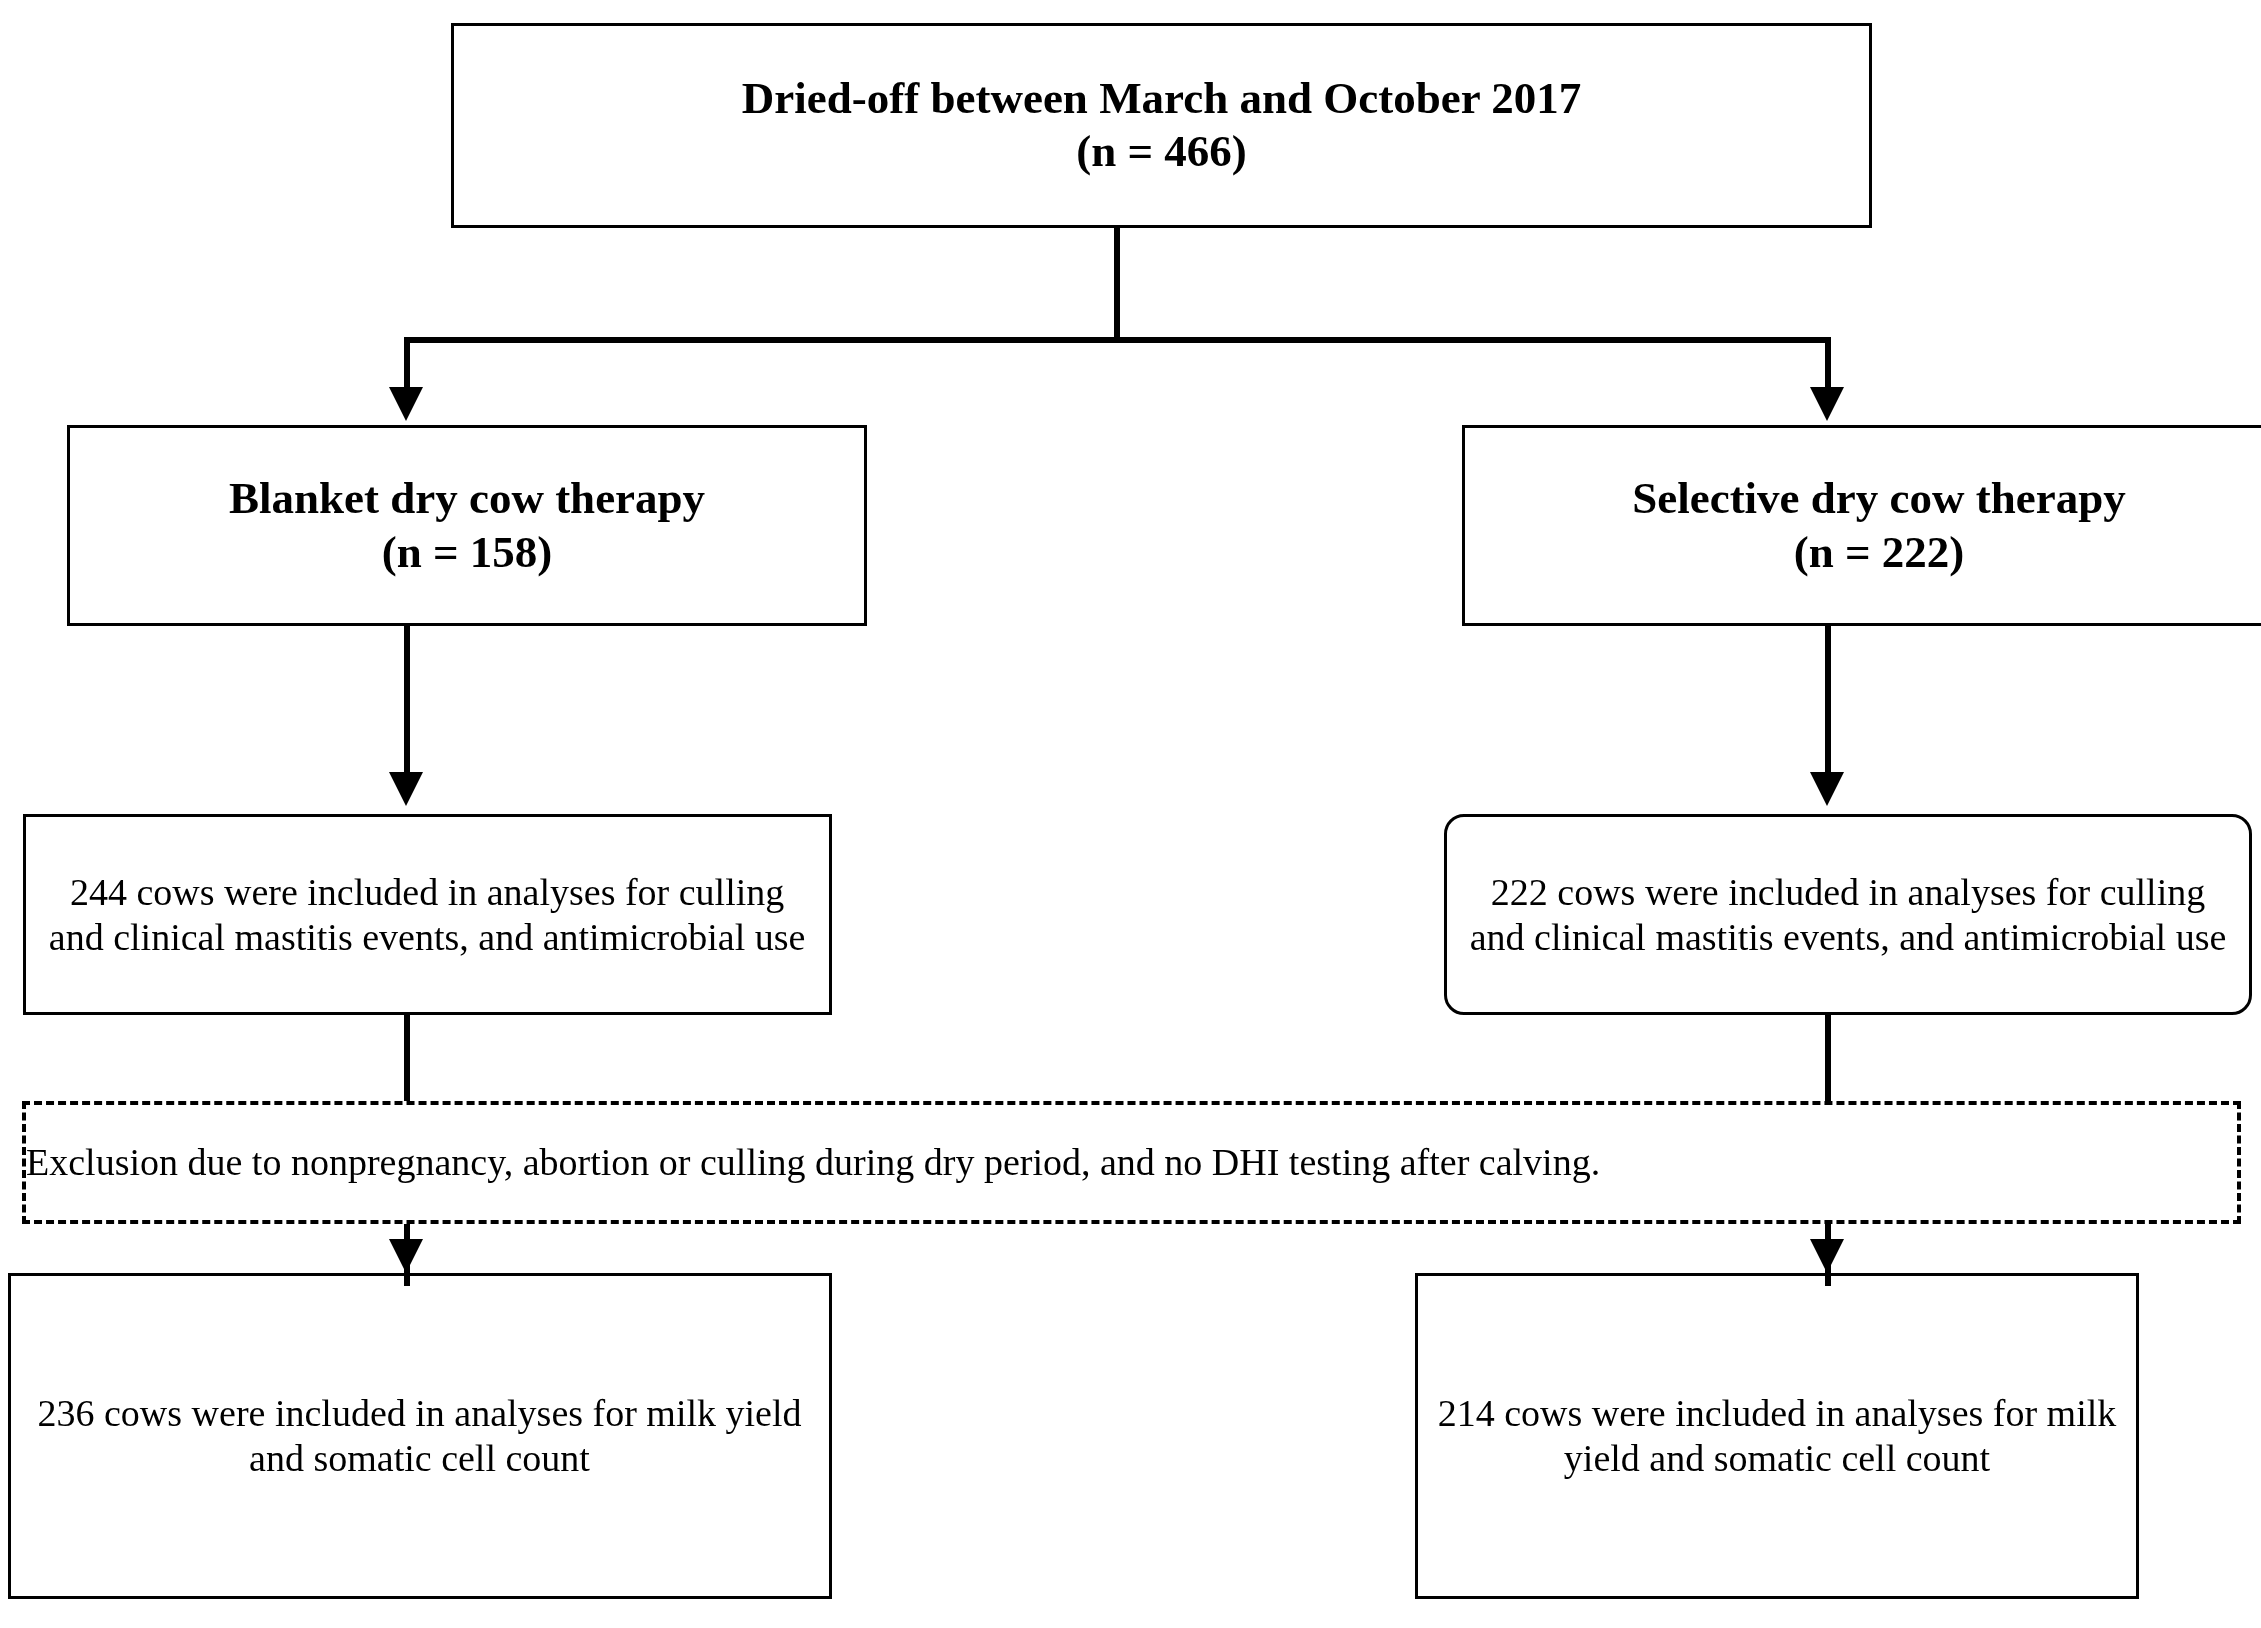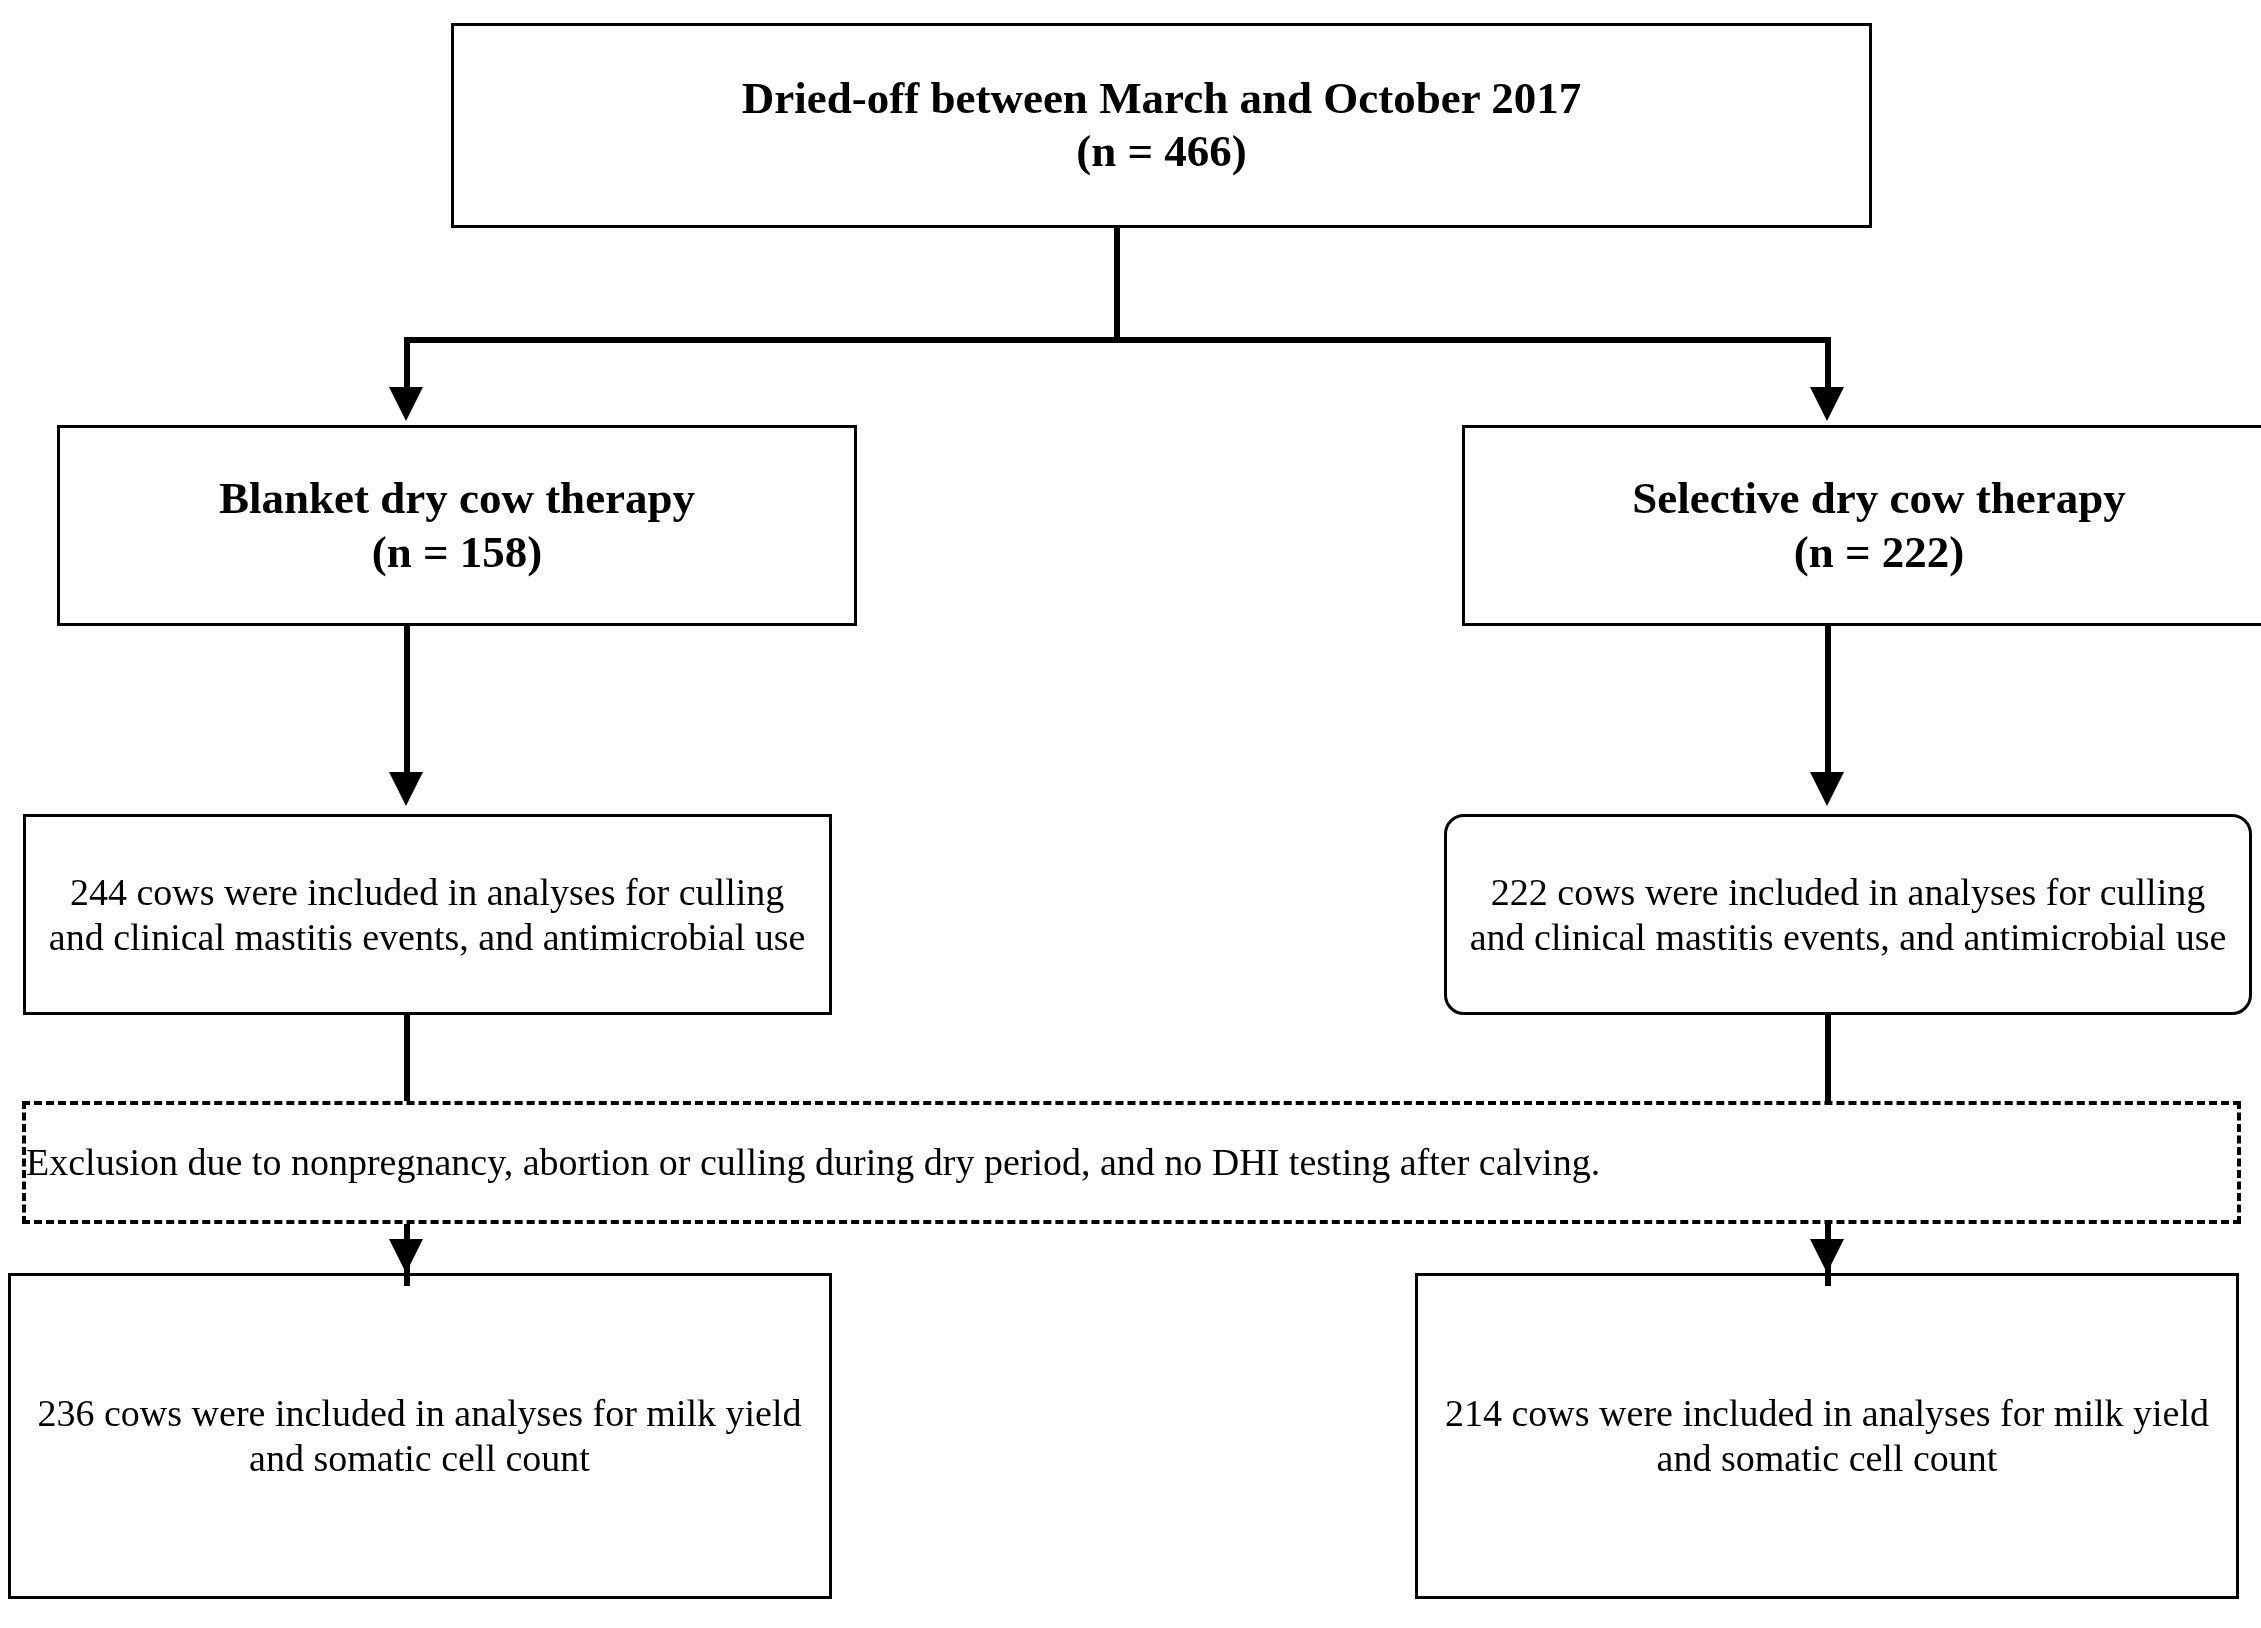--- a/index.html
+++ b/index.html
@@ -44,21 +44,21 @@
   #box-top {
     left: 407px;
     top: 22.6px;
     width: 1421px;
     height: 205px;
     font-size: 45px;
   }
 
   
   #box-blanket {
-    left: 13px;
+    left: 23px;
     top: 425px;
     width: 800px;
     height: 201px;
     font-size: 45px;
   }
   #box-selective {
     left: 1418px;
     top: 425px;
     width: 834px;
     height: 201px;
@@ -86,21 +86,21 @@
   #box-bottom-left {
     left: 7.5px;
     top: 1273px;
     width: 824px;
     height: 326px;
     font-size: 38px;
   }
   #box-bottom-right {
     left: 1415px;
     top: 1273px;
-    width: 824px;
+    width: 724px;
     height: 326px;
     font-size: 38px;
   }
 
   
   #box-exclusion {
     position: absolute;
     box-sizing: border-box;
     left: 22px;
     top: 1101px;

